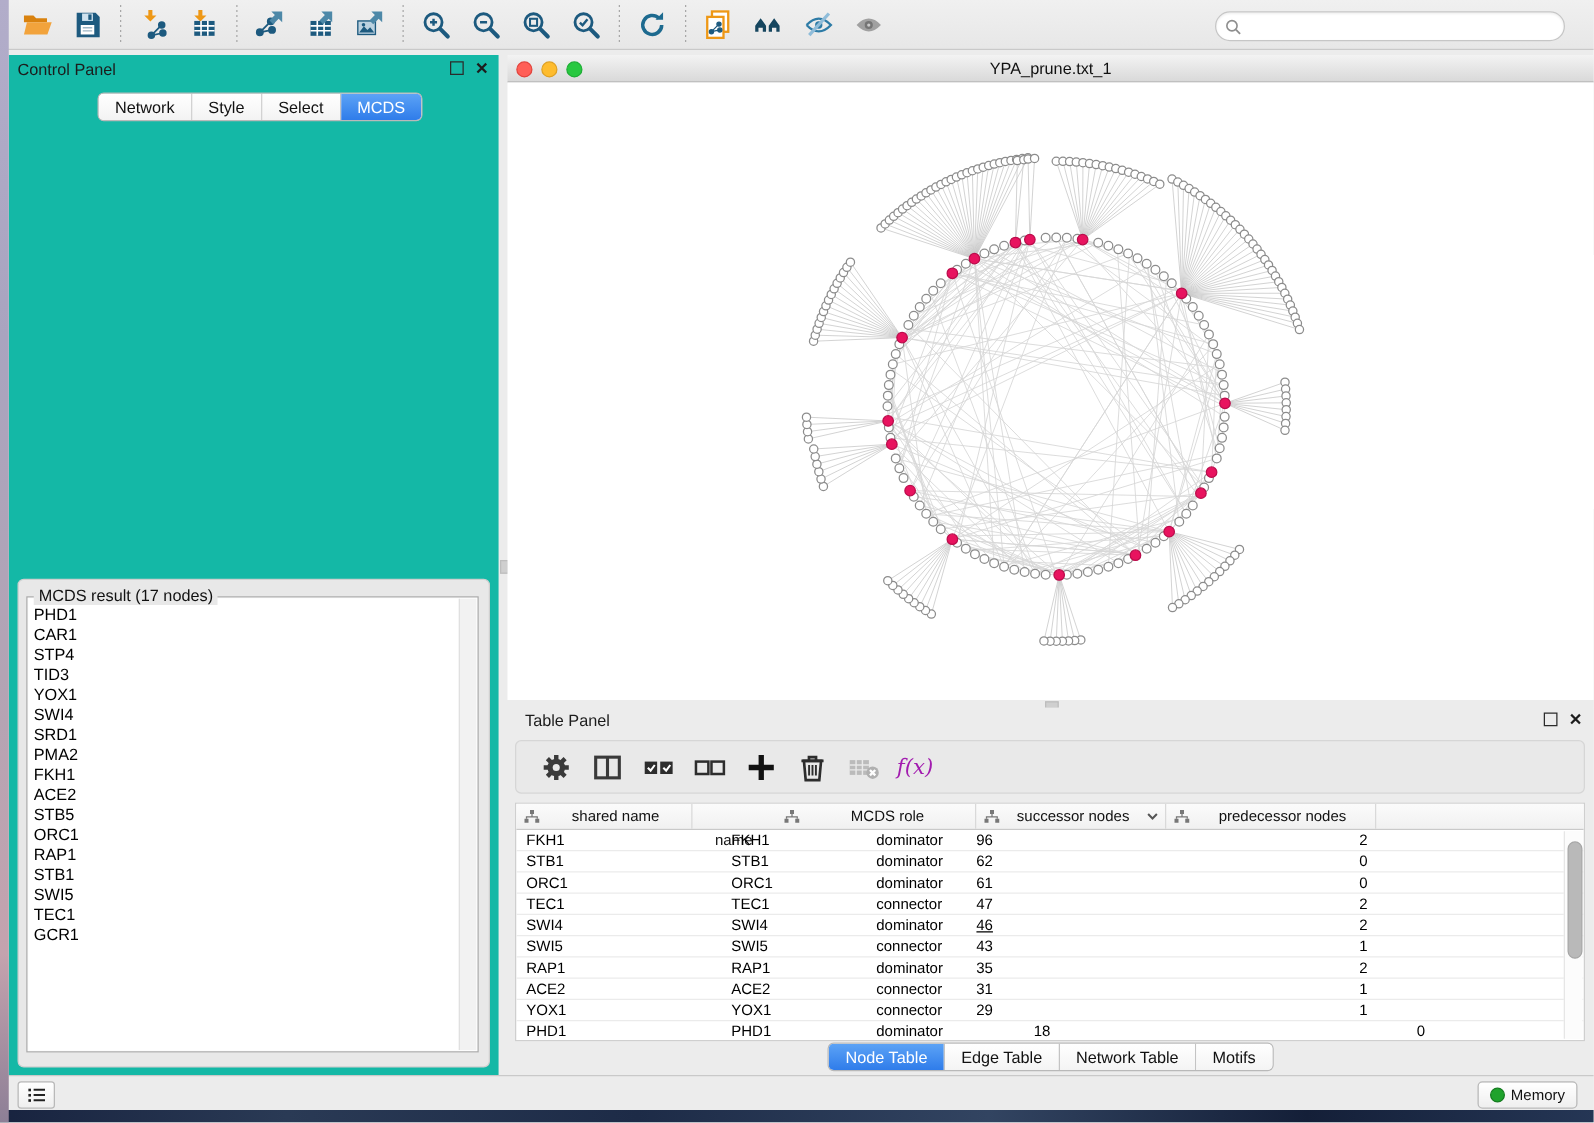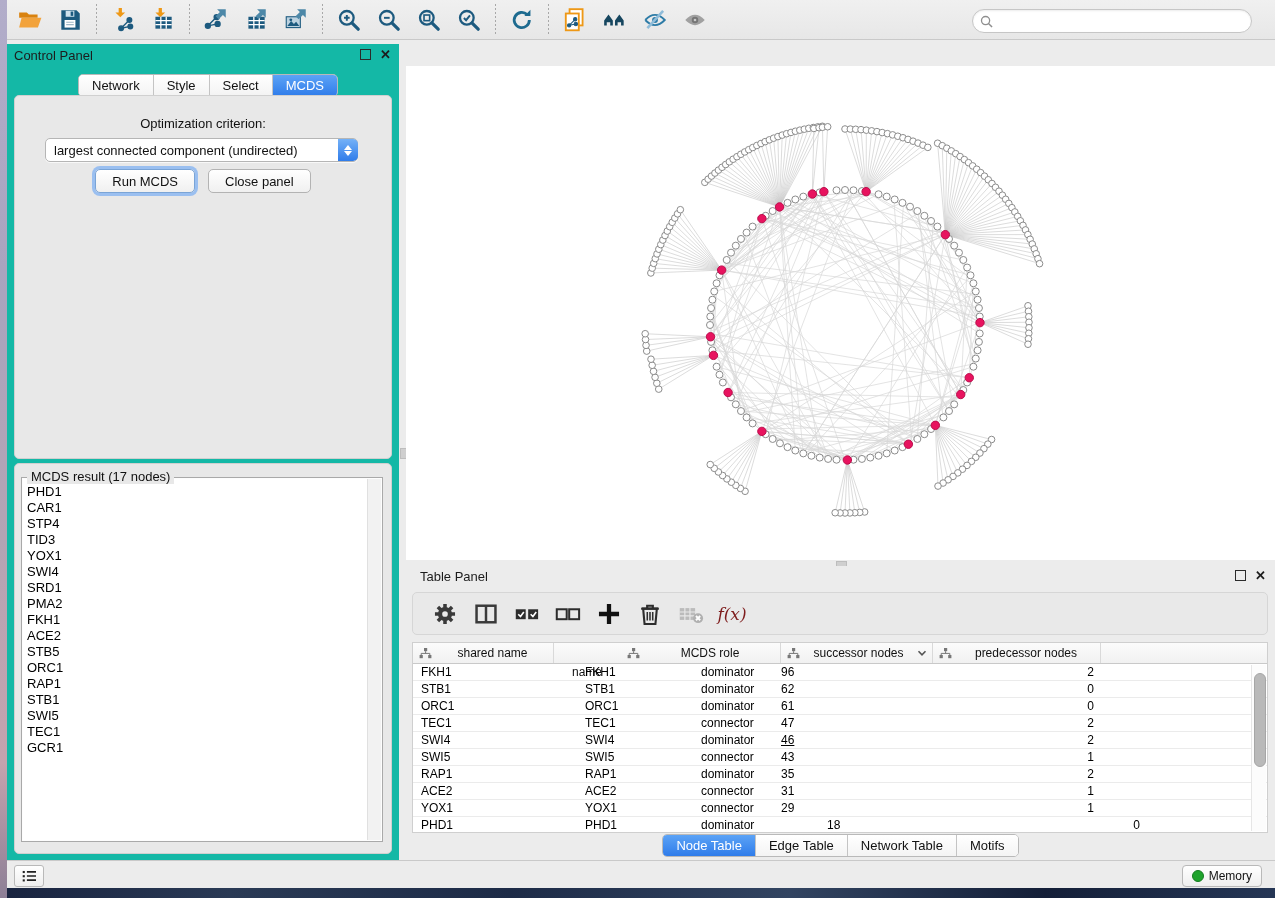--- a/index.html
+++ b/index.html
@@ -89,21 +89,21 @@
   .net-title{position:absolute;left:0;top:3px;width:100%;text-align:center;font-size:13px;color:#111;}
   .net-canvas{position:absolute;left:406px;top:66px;width:869px;height:494px;background:#fff;}
 
   
   .table-panel{position:absolute;left:406px;top:566px;width:869px;height:294px;background:#ececec;}
   .tp-title{position:absolute;left:14px;top:3px;font-size:13px;color:#1c1c1c;}
   .tp-toolbar{position:absolute;left:6px;top:26px;width:856px;height:43px;background:#e9e9e9;
     border:1px solid #d6d6d6;border-radius:5px;display:flex;align-items:center;gap:13px;
     padding-left:18px;box-sizing:border-box;}
   .tp-btn{width:28px;height:28px;display:flex;align-items:center;justify-content:center;}
-  .fx{font-family:"DejaVu Serif",serif;font-style:italic;font-size:17px;color:#7f1d1d;}
+  .fx{font-family:"DejaVu Serif",serif;font-style:italic;font-size:17px;color:#a21caf;}
 
   .node-table{position:absolute;left:6px;top:76px;width:856px;height:191px;background:#fff;
     border:1px solid #cfcfcf;box-sizing:border-box;overflow:hidden;}
   .nt-header{display:flex;height:21px;background:linear-gradient(#fbfbfb,#f1f1f1);
     border-bottom:1px solid #c9c9c9;box-sizing:border-box;}
   .nt-h{display:flex;align-items:center;border-right:1px solid #d9d9d9;box-sizing:border-box;
     font-size:12px;color:#111;position:relative;}
   .nt-h .lbl{flex:1;text-align:center;padding:0 2px;white-space:nowrap;overflow:hidden;}
   .nt-h .ticon{margin-left:6px;flex:0 0 auto;display:flex;}
   .nt-h .sort{margin-right:5px;display:flex;}
@@ -341,34 +341,20 @@
       <div class="float-btn"></div>
       <div class="close-btn">✕</div>
     </div>
     <div class="cp-tabs">
         <div class="cp-tab">Network</div>
         <div class="cp-tab">Style</div>
         <div class="cp-tab">Select</div>
         <div class="cp-tab active">MCDS</div>
       </div>
 
-    <div class="cp-box cp-box-top">
-      <div class="opt-label">Optimization criterion:</div>
-      <div class="combo">
-        <div class="combo-text">largest connected component (undirected)</div>
-        <div class="combo-step">
-            <div class="up"></div>
-            <div class="dn"></div>
-          </div>
-      </div>
-      <div class="cp-buttons">
-        <div class="mac-btn focused">Run MCDS</div>
-        <div class="mac-btn">Close panel</div>
-      </div>
-    </div>
 
     <div class="cp-box cp-box-bottom">
       <div class="result-title">MCDS result (17 nodes)</div>
       <div class="result-box">
         <div class="result-list">
             <div>PHD1</div>
             <div>CAR1</div>
             <div>STP4</div>
             <div>TID3</div>
             <div>YOX1</div>
@@ -387,20 +373,28 @@
           </div>
         <div class="list-scroll"></div>
       </div>
     </div>
   </div>
 
   <div class="v-split">
       <div class="grip"></div>
     </div>
 
+  <div class="net-titlebar">
+    <div class="lights">
+      <div class="light red"></div>
+      <div class="light yellow"></div>
+      <div class="light green"></div>
+    </div>
+    <div class="net-title">YPA_prune.txt_1</div>
+  </div>
   <div class="net-canvas">
     <svg id="graph" width="869" height="494" viewBox="0 0 869 494">
         <g stroke="#bdbdbd" stroke-width="0.7" opacity="0.6">
           <line x1="573.9794388461128" y1="256.6439251309666" x2="571.6087788483729" y2="284.29647746907284"></line>
           <line x1="573.9794388461128" y1="256.6439251309666" x2="381.51979563871515" y2="136.84834791708738"></line>
           <line x1="573.9794388461128" y1="256.6439251309666" x2="564.519825594914" y2="209.3031853875686"></line>
           <line x1="573.9794388461128" y1="256.6439251309666" x2="496.4802043612848" y2="136.84834791708735"></line>
           <line x1="573.9794388461128" y1="256.6439251309666" x2="334.98071222526846" y2="345.0522386160731"></line>
           <line x1="573.9794388461128" y1="256.6439251309666" x2="455.91998653118105" y2="125.06451532254547"></line>
           <line x1="573.9794388461128" y1="256.6439251309666" x2="504.03674600373154" y2="140.6985981940784"></line>

